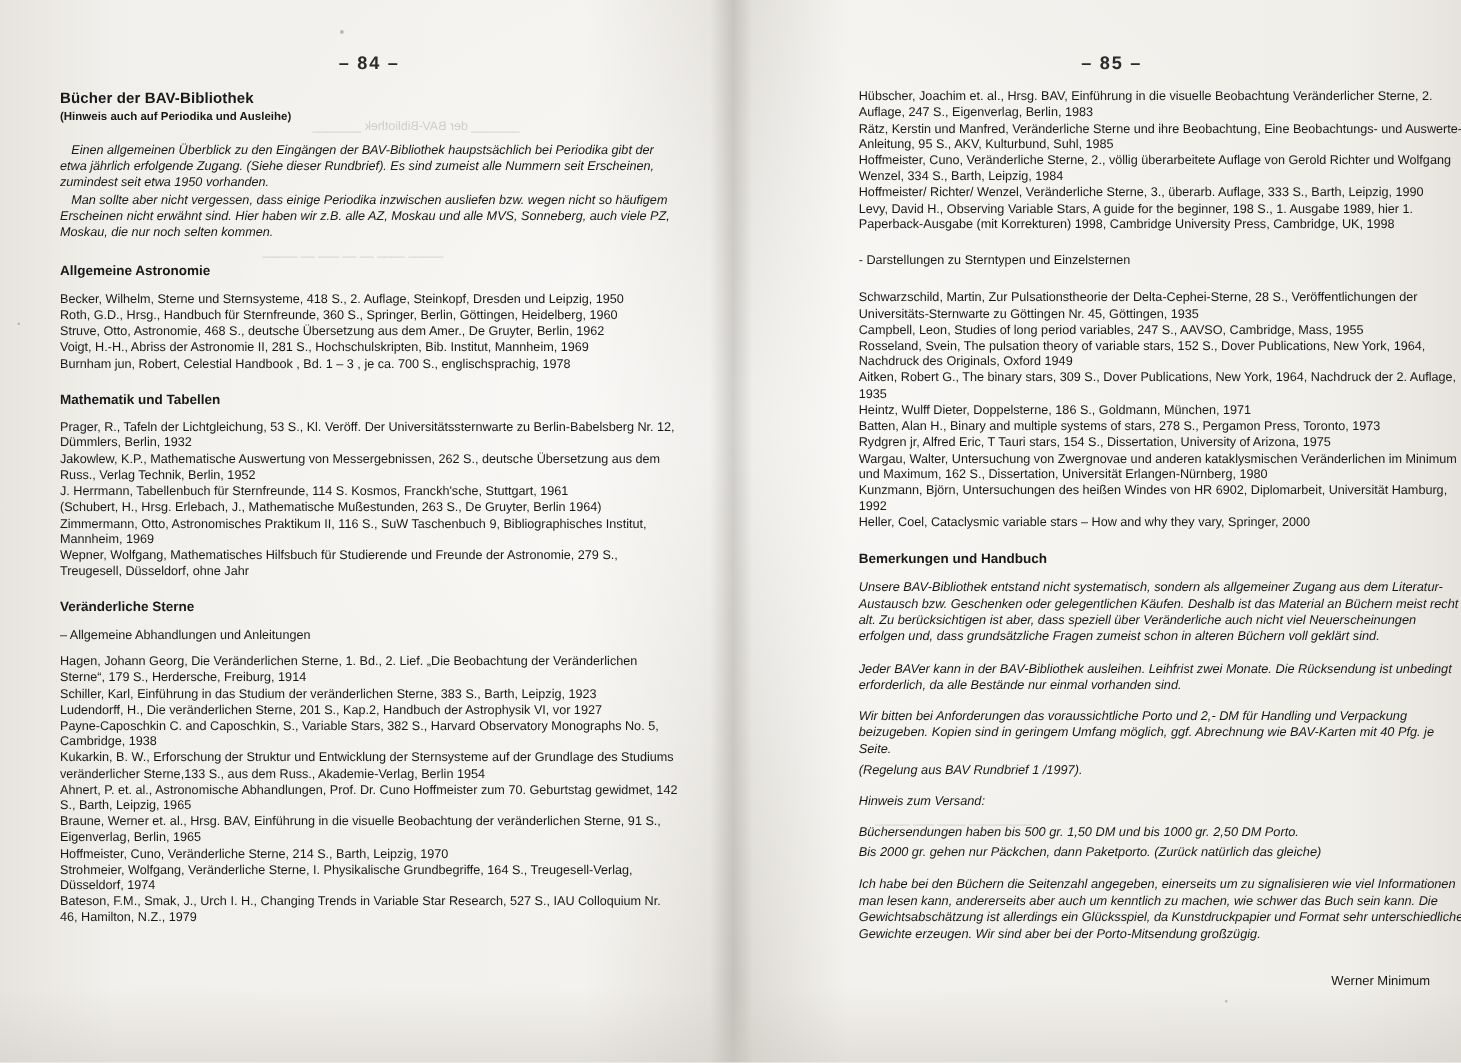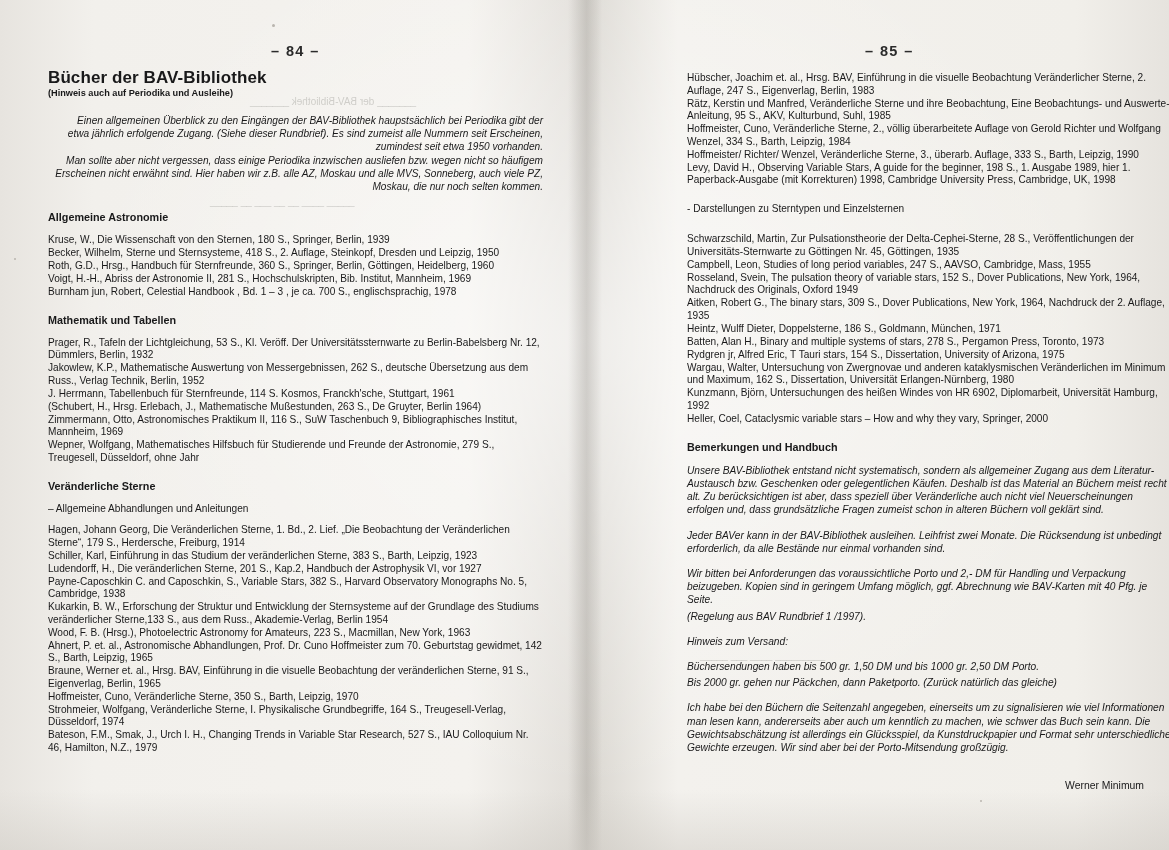--- a/index.html
+++ b/index.html
@@ -43,36 +43,36 @@
   .col {
     position: absolute;
     font-size: 10.2px;
     line-height: 12.4px;
     color: #19191a;
   }
   .col.left { top: 72px; left: 48px; width: 495px; }
   .col.right { top: 72px; left: 75px; width: 485px; }
 
   h2.title {
-    font-size: 17px;
+    font-size: 12px;
     font-weight: bold;
     margin: 0 0 3px 0;
     letter-spacing: 0.1px;
   }
   .subtitle {
     font-size: 9.2px;
     font-weight: bold;
     margin: 0 0 14px 0;
   }
   .intro {
     font-style: italic;
     font-size: 10.1px;
     line-height: 13.1px;
     margin: 0 0 18px 0;
-    text-align: right;
+    text-align: left;
   }
   .intro p { margin: 0 0 1px 0; }
   .intro p.indent { text-indent: 9px; }
 
   h3.section {
     font-size: 10.8px;
     font-weight: bold;
     margin: 16px 0 10px 0;
   }
   h3.section.first { margin-top: 0; }
@@ -164,23 +164,23 @@
       <h2 class="title">Bücher der BAV-Bibliothek</h2>
       <div class="subtitle">(Hinweis auch auf Periodika und Ausleihe)</div>
 
       <div class="intro">
         <p class="indent">Einen allgemeinen Überblick zu den Eingängen der BAV-Bibliothek haupstsächlich bei Periodika gibt der etwa jährlich erfolgende Zugang. (Siehe dieser Rundbrief). Es sind zumeist alle Nummern seit Erscheinen, zumindest seit etwa 1950 vorhanden.</p>
         <p class="indent">Man sollte aber nicht vergessen, dass einige Periodika inzwischen ausliefen bzw. wegen nicht so häufigem Erscheinen nicht erwähnt sind. Hier haben wir z.B. alle AZ, Moskau und alle MVS, Sonneberg, auch viele PZ, Moskau, die nur noch selten kommen.</p>
       </div>
 
       <h3 class="section first">Allgemeine Astronomie</h3>
       <ul class="refs">
-        <li>Kruse, W., Die Wissenschaft von den Sternen, 180 S., Springer, Berlin, 1939</li>
         <li>Becker, Wilhelm, Sterne und Sternsysteme, 418 S., 2. Auflage, Steinkopf, Dresden und Leipzig, 1950</li>
         <li>Roth, G.D., Hrsg., Handbuch für Sternfreunde, 360 S., Springer, Berlin, Göttingen, Heidelberg, 1960</li>
+        <li>Struve, Otto, Astronomie, 468 S., deutsche Übersetzung aus dem Amer., De Gruyter, Berlin, 1962</li>
         <li>Voigt, H.-H., Abriss der Astronomie II, 281 S., Hochschulskripten, Bib. Institut, Mannheim, 1969</li>
         <li>Burnham jun, Robert, Celestial Handbook , Bd. 1 – 3 , je ca. 700 S., englischsprachig, 1978</li>
       </ul>
 
       <h3 class="section">Mathematik und Tabellen</h3>
       <ul class="refs">
         <li>Prager, R., Tafeln der Lichtgleichung, 53 S., Kl. Veröff. Der Universitätssternwarte zu Berlin-Babelsberg Nr. 12, Dümmlers, Berlin, 1932</li>
         <li>Jakowlew, K.P., Mathematische Auswertung von Messergebnissen, 262 S., deutsche Übersetzung aus dem Russ., Verlag Technik, Berlin, 1952</li>
         <li>J. Herrmann, Tabellenbuch für Sternfreunde, 114 S. Kosmos, Franckh'sche, Stuttgart, 1961</li>
         <li>(Schubert, H., Hrsg. Erlebach, J., Mathematische Mußestunden, 263 S., De Gruyter, Berlin 1964)</li>
@@ -189,24 +189,23 @@
       </ul>
 
       <h3 class="section">Veränderliche Sterne</h3>
       <div class="sub-note">– Allgemeine Abhandlungen und Anleitungen</div>
       <ul class="refs">
         <li>Hagen, Johann Georg, Die Veränderlichen Sterne, 1. Bd., 2. Lief. „Die Beobachtung der Veränderlichen Sterne“, 179 S., Herdersche, Freiburg, 1914</li>
         <li>Schiller, Karl, Einführung in das Studium der veränderlichen Sterne, 383 S., Barth, Leipzig, 1923</li>
         <li>Ludendorff, H., Die veränderlichen Sterne, 201 S., Kap.2, Handbuch der Astrophysik VI, vor 1927</li>
         <li>Payne-Caposchkin C. and Caposchkin, S., Variable Stars, 382 S., Harvard Observatory Monographs No. 5, Cambridge, 1938</li>
         <li>Kukarkin, B. W., Erforschung der Struktur und Entwicklung der Sternsysteme auf der Grundlage des Studiums veränderlicher Sterne,133 S., aus dem Russ., Akademie-Verlag, Berlin 1954</li>
-        <li>Wood, F. B. (Hrsg.), Photoelectric Astronomy for Amateurs, 223 S., Macmillan, New York, 1963</li>
         <li>Ahnert, P. et. al., Astronomische Abhandlungen, Prof. Dr. Cuno Hoffmeister zum 70. Geburtstag gewidmet, 142 S., Barth, Leipzig, 1965</li>
         <li>Braune, Werner et. al., Hrsg. BAV, Einführung in die visuelle Beobachtung der veränderlichen Sterne, 91 S., Eigenverlag, Berlin, 1965</li>
-        <li>Hoffmeister, Cuno, Veränderliche Sterne, 350 S., Barth, Leipzig, 1970</li>
+        <li>Hoffmeister, Cuno, Veränderliche Sterne, 214 S., Barth, Leipzig, 1970</li>
         <li>Strohmeier, Wolfgang, Veränderliche Sterne, I. Physikalische Grundbegriffe, 164 S., Treugesell-Verlag, Düsseldorf, 1974</li>
         <li>Bateson, F.M., Smak, J., Urch I. H., Changing Trends in Variable Star Research, 527 S., IAU Colloquium Nr. 46, Hamilton, N.Z., 1979</li>
       </ul>
     </div>
   </div>
 
   <div class="page right">
     <div class="folio right">– 85 –</div>
 
     <div class="col right">

